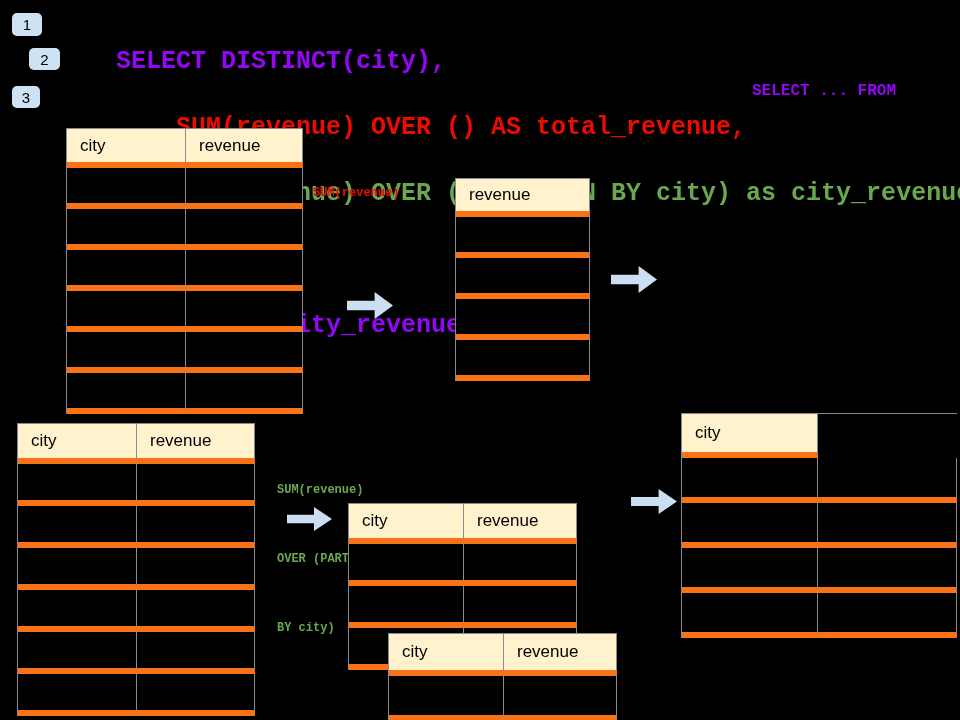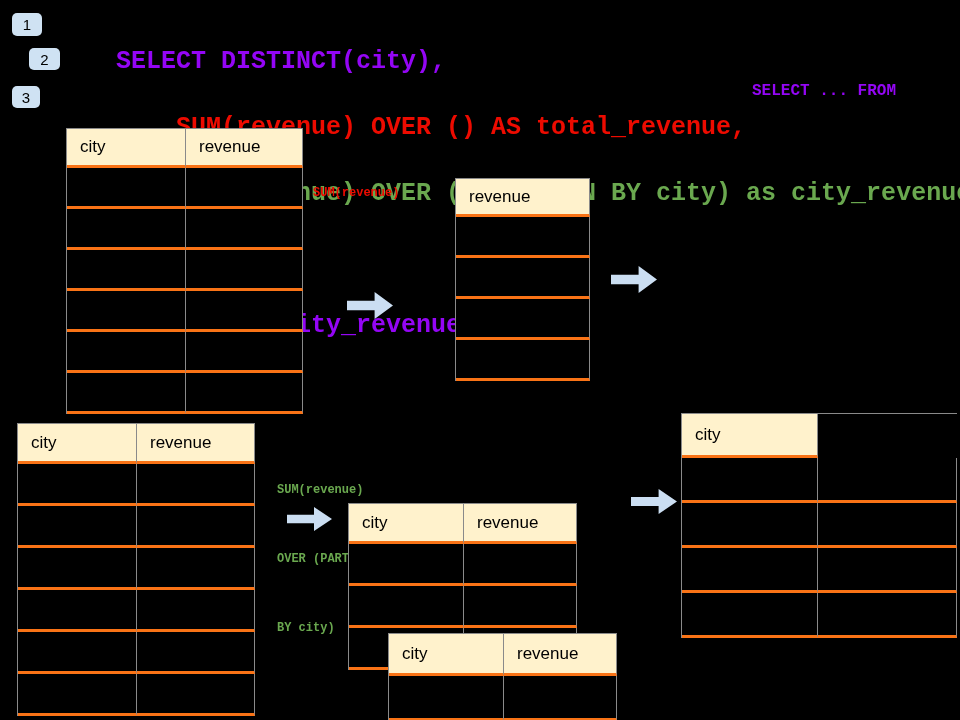--- a/index.html
+++ b/index.html
@@ -43,21 +43,21 @@
   .arrow2{left:611px;top:266px;width:46px;height:27px;}
   .arrow3{left:287px;top:507px;width:45px;height:24px;}
   .arrow4{left:631px;top:489px;width:46px;height:25px;}
   
   .tbl{
     position:absolute;background:#000;
     border-left:1px solid #8a8a8a;border-top:1px solid #8a8a8a;
   }
   .tbl .tr{display:flex;}
   .tbl .td{
-    box-sizing:border-box;border-right:1px solid #8a8a8a;border-bottom:3px solid #f97316;
+    box-sizing:border-box;border-right:1px solid #8a8a8a;border-bottom:6px solid #f97316;
   }
   .tbl .head .td{
     background:#fff2cc;color:#000;font-size:17px;
     display:flex;align-items:center;padding-left:13px;
   }
   .t1{left:66px;top:128px;}
   .t1 .td:nth-child(1){width:119px}.t1 .td:nth-child(2){width:117px}
   .t1 .head .td{height:39px}.t1 .tr:not(.head) .td{height:41px}
 
   .t2{left:455px;top:178px;}

